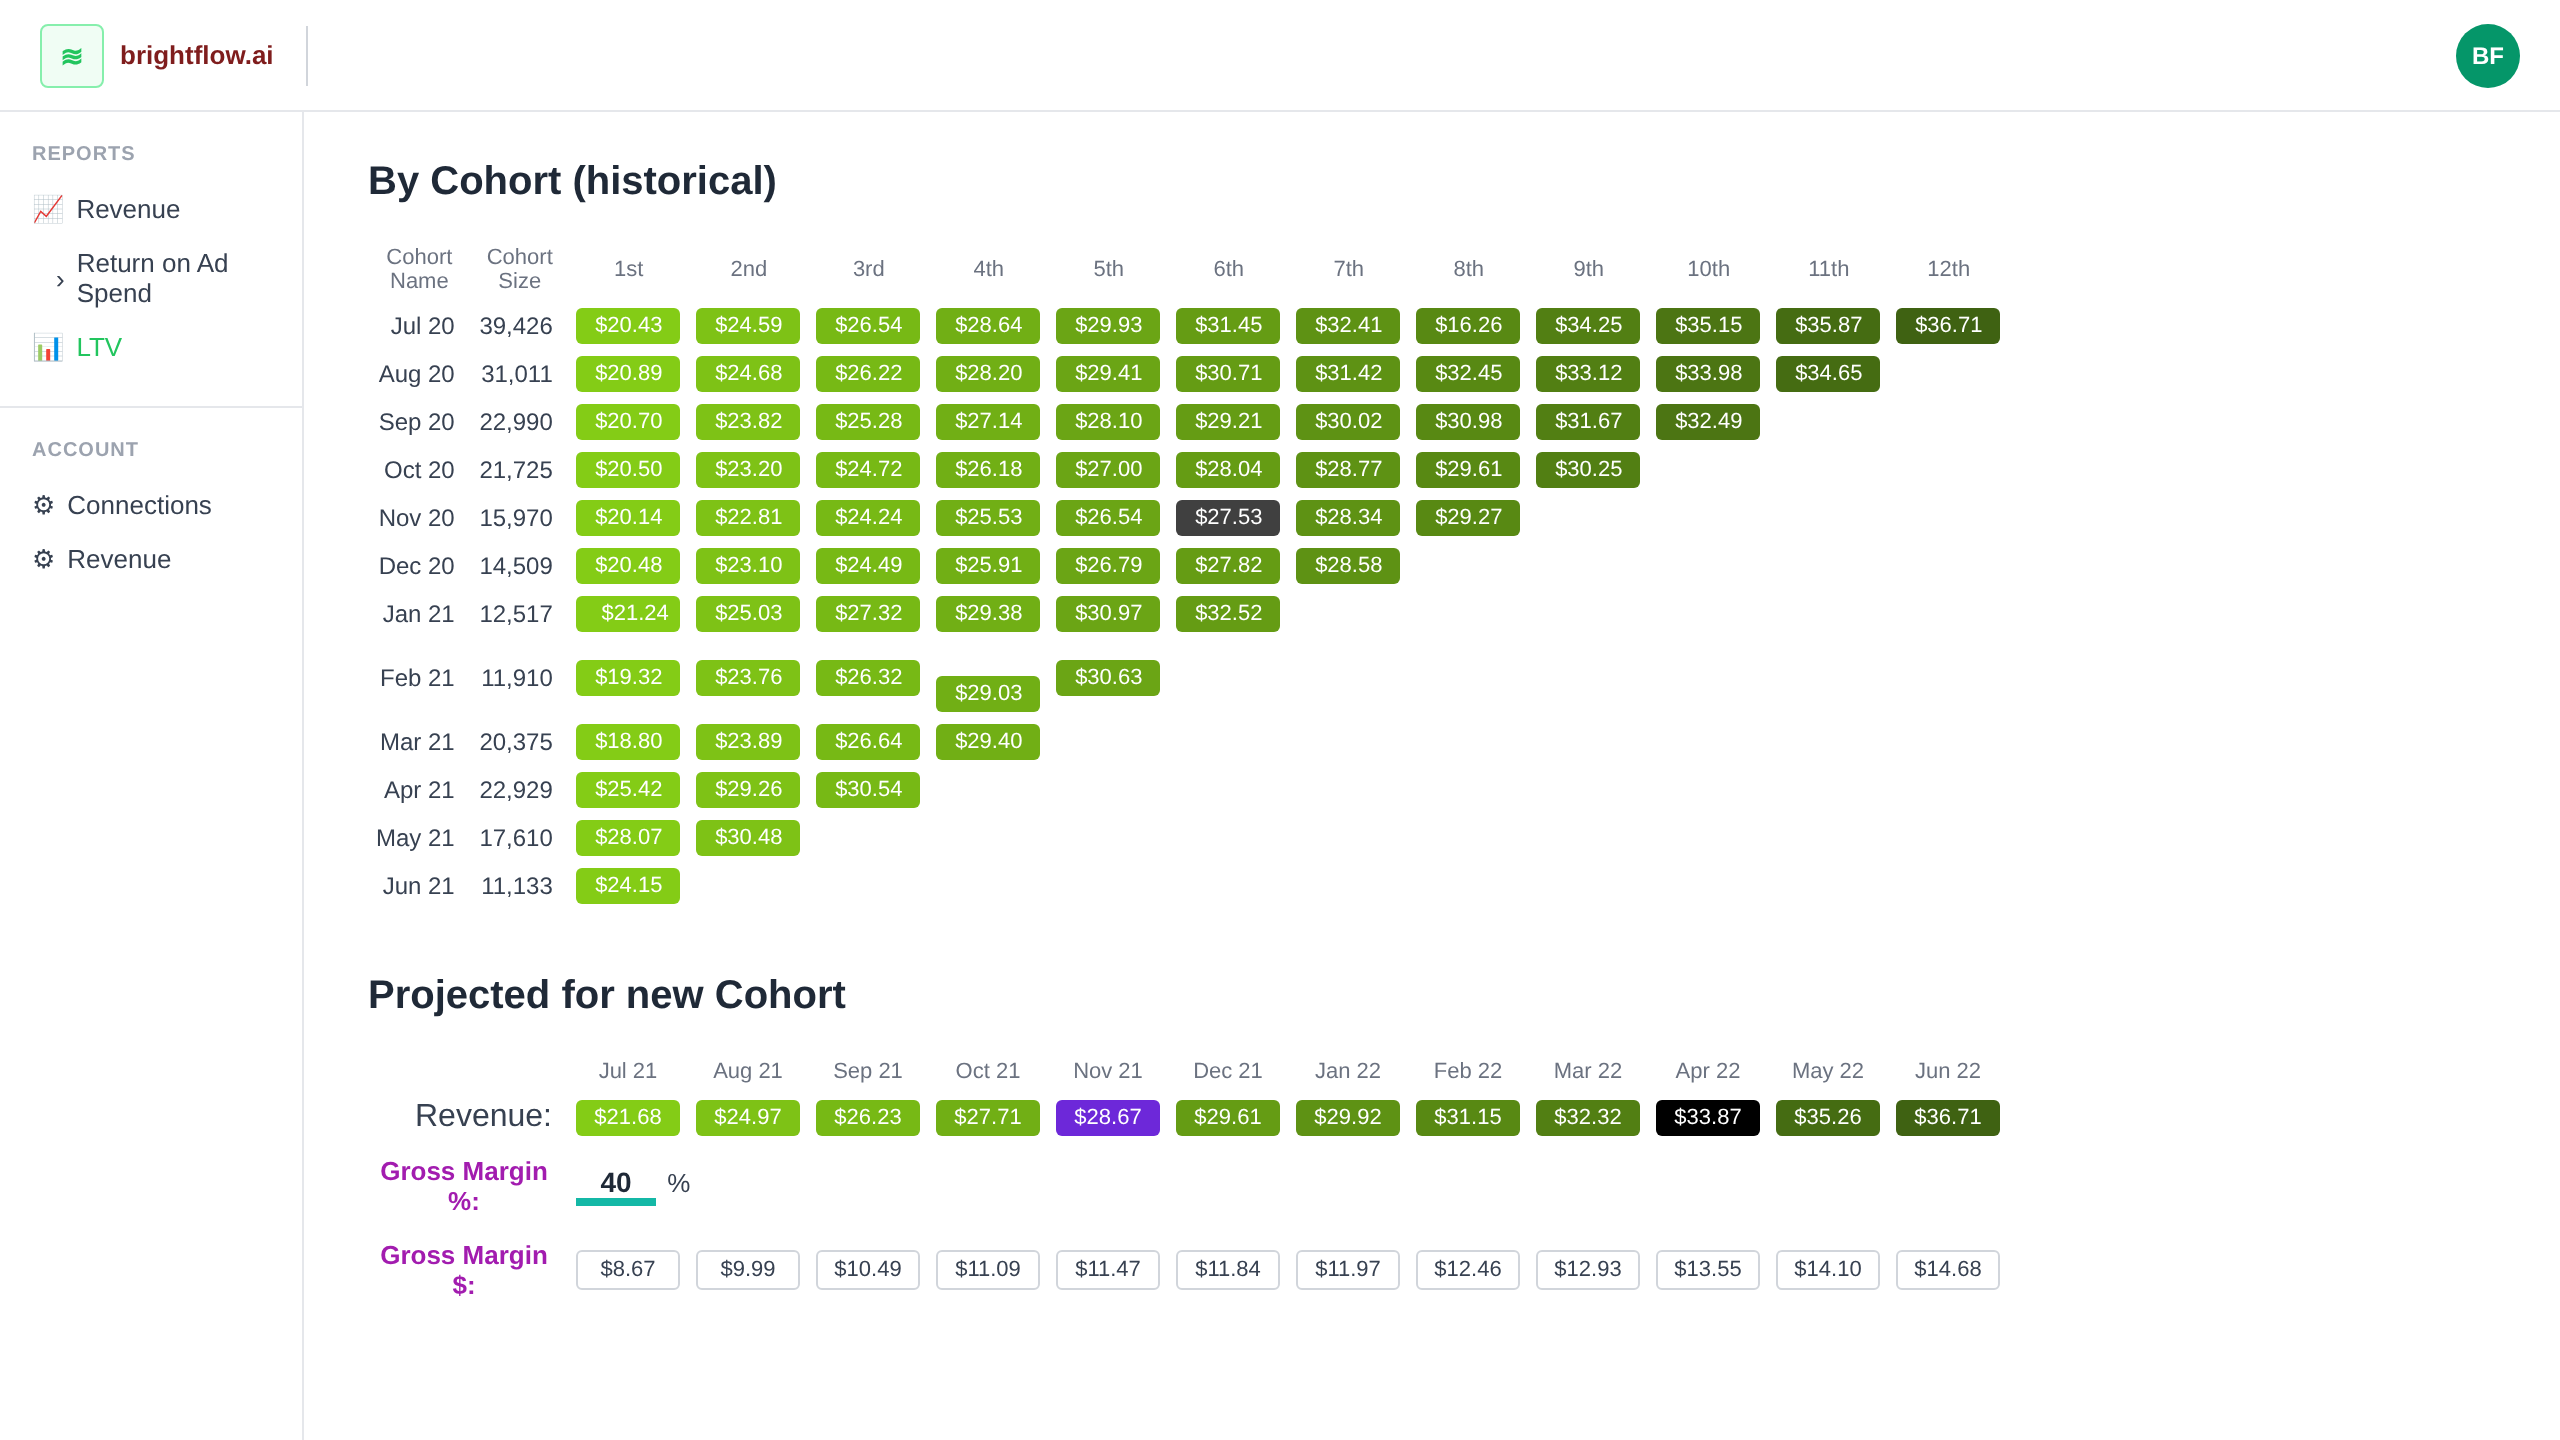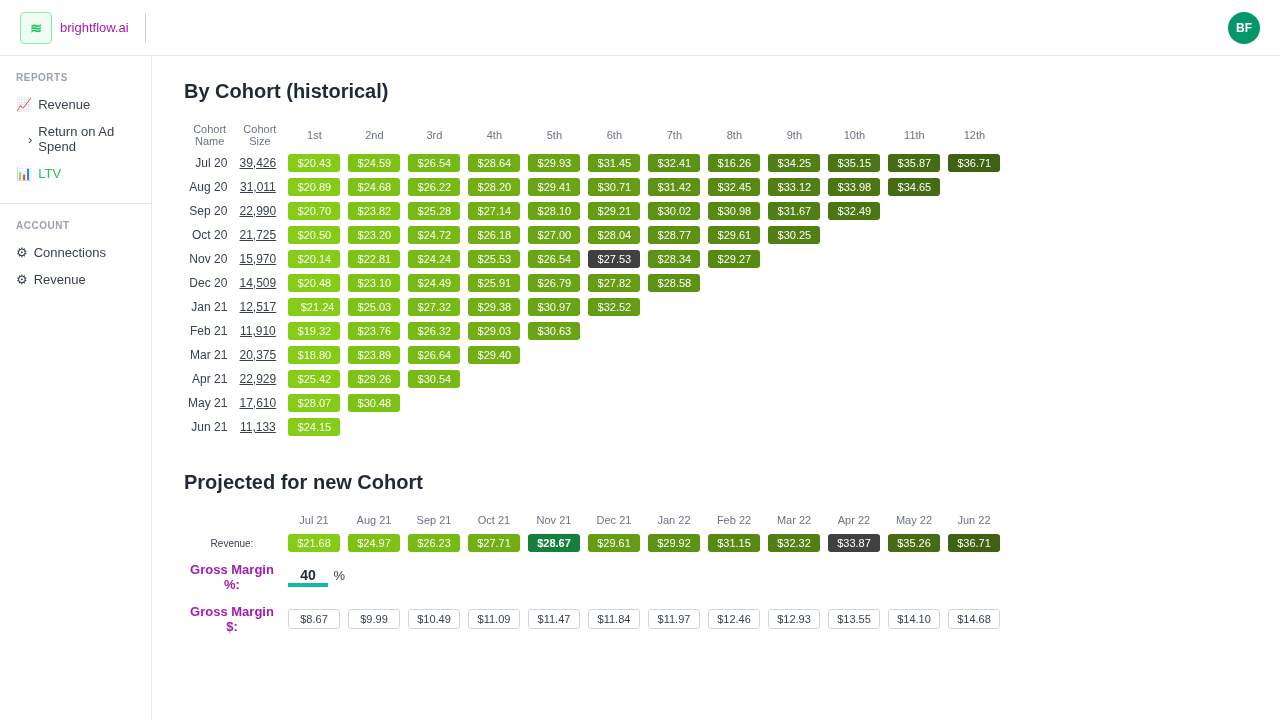--- a/index.html
+++ b/index.html
@@ -3,21 +3,21 @@
   <meta charset="utf-8">
   <style>
     * { box-sizing: border-box; margin: 0; padding: 0; }
     body { font-family: -apple-system, BlinkMacSystemFont, 'Segoe UI', sans-serif; font-size: 13px; background: #fff; display: flex; flex-direction: column; height: 100vh; overflow: hidden; }
 
     
     .topbar { display: flex; align-items: center; height: 56px; border-bottom: 1px solid #e5e7eb; padding: 0 20px; }
     .logo-area { display: flex; align-items: center; gap: 8px; }
     .logo-box { width: 32px; height: 32px; background: #f0fdf4; border: 1px solid #86efac; border-radius: 4px; display: flex; align-items: center; justify-content: center; }
     .logo-icon { color: #22c55e; font-size: 14px; font-weight: bold; }
-    .logo-text { font-size: 13px; font-weight: 400; color: #a21caf; }
+    .logo-text { font-size: 13px; font-weight: 700; color: #7f1d1d; }
     .divider { width: 1px; height: 30px; background: #d1d5db; margin: 0 16px; }
     .app-title { font-size: 18px; font-weight: 600; color: #22c55e; }
     .avatar { width: 32px; height: 32px; border-radius: 50%; background: #059669; color: white; display: flex; align-items: center; justify-content: center; font-size: 12px; font-weight: 600; margin-left: auto; }
 
     
     .layout { display: flex; flex: 1; overflow: hidden; }
     .sidebar { width: 152px; border-right: 1px solid #e5e7eb; padding: 16px 0; flex-shrink: 0; }
     .sidebar-section-label { font-size: 10px; font-weight: 600; color: #9ca3af; text-transform: uppercase; padding: 0 16px 8px; letter-spacing: 0.05em; }
     .sidebar-item { display: flex; align-items: center; gap: 6px; padding: 6px 16px; cursor: pointer; color: #374151; font-size: 13px; }
     .sidebar-item.active { color: #22c55e; }
@@ -27,28 +27,28 @@
     
     .main { flex: 1; overflow: auto; padding: 24px 32px; }
 
     
     .section-title { font-size: 20px; font-weight: 600; color: #1f2937; margin-bottom: 16px; }
     .cohort-table { border-collapse: collapse; font-size: 12px; margin-bottom: 32px; }
     .cohort-table th { padding: 4px 8px; text-align: center; color: #6b7280; font-weight: 500; font-size: 11px; }
     .cohort-table th.left { text-align: left; }
     .cohort-table td { padding: 3px 4px; text-align: center; }
     .cohort-table td.row-label { text-align: right; color: #374151; padding-right: 8px; font-size: 12px; white-space: nowrap; }
-    .cohort-table td.row-size { color: #374151; padding-right: 8px; font-size: 12px; text-decoration: underline; }
+    .cohort-table td.row-size { text-align: right; color: #374151; padding-right: 8px; font-size: 12px; }
     .cell-value { background: #65a30d; color: white; border-radius: 3px; padding: 3px 6px; font-size: 11px; font-weight: 500; display: inline-block; min-width: 52px; text-align: center; }
 
     
     .projected-table { border-collapse: collapse; font-size: 12px; }
     .projected-table th { padding: 4px 8px; text-align: center; color: #6b7280; font-weight: 500; font-size: 11px; }
     .projected-table td { padding: 4px 4px; text-align: center; }
-    .projected-table td.row-label { text-align: center; color: #374151; padding-right: 8px; font-size: 10px; white-space: nowrap; margin-top: 22px; }
+    .projected-table td.row-label { text-align: right; color: #374151; padding-right: 8px; font-size: 16px; white-space: nowrap; margin-top: 22px; }
     .gm-row td { padding: 6px 4px; }
     .gm-label { font-size: 13px; color: #a21caf; text-align: right; padding-right: 8px !important; font-weight: bold; }
     .gm-input { border: none; border-bottom: 4px solid #14b8a6; width: 40px; font-size: 14px; font-weight: 600; color: #1f2937; text-align: center; outline: none; }
     .gm-pct { font-size: 13px; color: #374151; padding-left: 2px; }
     .gm-dollar-cell { border: 1px solid #d1d5db; border-radius: 3px; padding: 3px 6px; font-size: 11px; color: #374151; min-width: 52px; display: inline-block; text-align: center; }
   </style>
 </head>
 <body>
 
 <div class="topbar">
@@ -224,21 +224,21 @@
             <td></td>
             <td></td>
             <td></td>
           </tr>
           <tr>
             <td class="row-label">Feb 21</td>
             <td class="row-size">11,910</td>
             <td><span class="cell-value" style="background: rgb(132, 204, 22);">$19.32</span></td>
             <td><span class="cell-value" style="background: rgb(126, 194, 22);">$23.76</span></td>
             <td><span class="cell-value" style="background: rgb(119, 185, 21);">$26.32</span></td>
-            <td><span class="cell-value" style="background: rgb(113, 175, 21);">$29.03</span></td>
+            <td><span class="cell-value" style="background: rgb(113, 175, 21); margin-top: 16px;">$29.03</span></td>
             <td><span class="cell-value" style="background: rgb(107, 165, 21);">$30.63</span></td>
             <td></td>
             <td></td>
             <td></td>
             <td></td>
             <td></td>
             <td></td>
             <td></td>
           </tr>
           <tr>
@@ -328,26 +328,26 @@
           <th>Jun 22</th>
         </tr>
       </thead>
       <tbody id="projected-tbody">
       <tr>
             <td class="row-label">Revenue:</td>
             <td><span class="cell-value" style="background: rgb(132, 204, 22);">$21.68</span></td>
             <td><span class="cell-value" style="background: rgb(126, 194, 22);">$24.97</span></td>
             <td><span class="cell-value" style="background: rgb(119, 185, 21);">$26.23</span></td>
             <td><span class="cell-value" style="background: rgb(113, 175, 21);">$27.71</span></td>
-            <td><span class="cell-value" style="background: #15803d; font-weight: bold;">$28.67</span></td>
+            <td><span class="cell-value" style="background: #6d28d9;">$28.67</span></td>
             <td><span class="cell-value" style="background: rgb(101, 156, 20);">$29.61</span></td>
             <td><span class="cell-value" style="background: rgb(94, 146, 20);">$29.92</span></td>
             <td><span class="cell-value" style="background: rgb(88, 137, 19);">$31.15</span></td>
             <td><span class="cell-value" style="background: rgb(82, 127, 19);">$32.32</span></td>
-            <td><span class="cell-value" style="background: #404040;">$33.87</span></td>
+            <td><span class="cell-value" style="background: #000000;">$33.87</span></td>
             <td><span class="cell-value" style="background: rgb(69, 108, 18);">$35.26</span></td>
             <td><span class="cell-value" style="background: rgb(63, 98, 18);">$36.71</span></td>
           </tr>
           <tr class="gm-row">
             <td class="gm-label">Gross Margin %:</td>
             <td colspan="12" style="text-align: left; padding-left: 4px;"><input type="text" class="gm-input" value="40" style=""><span class="gm-pct"> %</span></td>
           </tr>
           <tr class="gm-row">
             <td class="gm-label">Gross Margin $:</td>
             <td><span class="gm-dollar-cell">$8.67</span></td>

